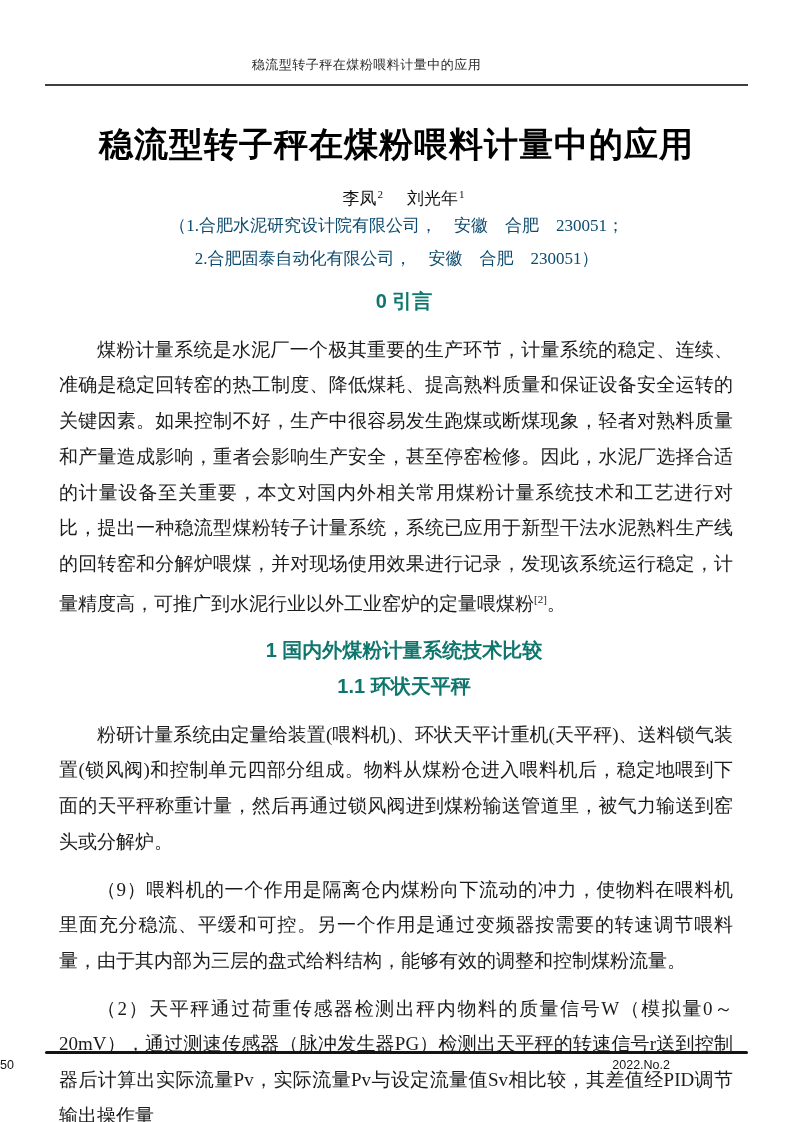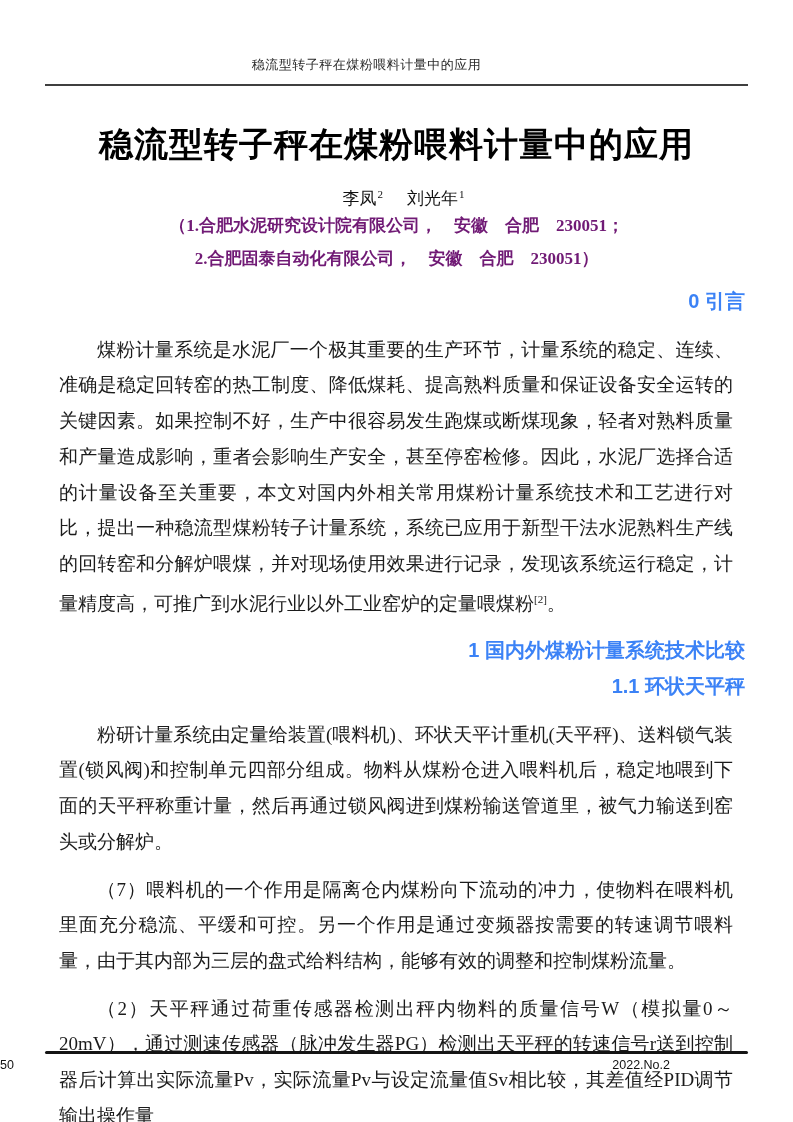--- a/index.html
+++ b/index.html
@@ -30,36 +30,36 @@
     font-weight:700;font-size:34px;line-height:46px;letter-spacing:1px;color:#000;
   }
   .authors{
     position:absolute;top:187px;left:7px;width:100%;
     text-align:center;font-size:17px;color:#111;
   }
   .authors sup{font-size:11px;vertical-align:6px;margin-left:1px;}
   .author + .author{margin-left:24px;}
   .affil{
     position:absolute;left:0;width:100%;
-    text-align:center;font-size:17px;color:#701a75;font-weight:bold;
+    text-align:center;font-size:17px;color:#0c4a6e;
   }
   .affil-1{top:214px;}
   .affil-2{top:247px;}
   
   .content{
     position:absolute;top:284px;left:47px;width:698px;
     font-size:19px;line-height:35.7px;
     text-align:justify;text-justify:inter-ideograph;
     color:#1b1b1b;
   }
   .content h2,.content h3{
     margin:0;padding-left:16px;
     font-family:"Liberation Sans","DejaVu Sans",sans-serif;
     font-weight:700;font-size:20px;line-height:35.7px;
-    text-align:right;color:#3b82f6;
+    text-align:center;color:#0f766e;
   }
   .content p{margin:12px;text-indent:2em;}
   .ref-sup{font-size:11px;vertical-align:7px;letter-spacing:0;}
   
   .footer-rule{
     position:absolute;top:1051px;left:45px;width:703px;height:3px;
     background:#141414;border-radius:2px;
   }
   .page-number{
     position:absolute;top:1058px;left:0;width:530px;
@@ -96,21 +96,21 @@
     <h2>0 引言</h2>
 
     <p><span>煤粉计量系统是水泥厂一个极其重要的生产环节，计量系统的稳定、连续、准确是稳定回转窑的热工制度、降低煤耗、提高熟料质量和保证设备安全运转的关键因素。如果控制不好，生产中很容易发生跑煤或断煤现象，轻者对熟料质量和产量造成影响，重者会影响生产安全，甚至停窑检修。因此，水泥厂选择合适的计量设备至关重要，本文对国内外相关常用煤粉计量系统技术和工艺进行对比，提出一种稳流型煤粉转子计量系统，系统已应用于新型干法水泥熟料生产线的回转窑和分解炉喂煤，并对现场使用效果进行记录，发现该系统运行稳定，计量精度高，可推广到水泥行业以外工业窑炉的定量喂煤粉</span><sup class="ref-sup">[2]</sup><span>。</span></p>
 
     <h2>1 国内外煤粉计量系统技术比较</h2>
 
     <h3>1.1 环状天平秤</h3>
 
     <p>粉研计量系统由定量给装置(喂料机)、环状天平计重机(天平秤)、送料锁气装置(锁风阀)和控制单元四部分组成。物料从煤粉仓进入喂料机后，稳定地喂到下面的天平秤称重计量，然后再通过锁风阀进到煤粉输送管道里，被气力输送到窑头或分解炉。</p>
 
-    <p>（7）喂料机的一个作用是隔离仓内煤粉向下流动的冲力，使物料在喂料机里面充分稳流、平缓和可控。另一个作用是通过变频器按需要的转速调节喂料量，由于其内部为三层的盘式给料结构，能够有效的调整和控制煤粉流量。</p>
+    <p>（9）喂料机的一个作用是隔离仓内煤粉向下流动的冲力，使物料在喂料机里面充分稳流、平缓和可控。另一个作用是通过变频器按需要的转速调节喂料量，由于其内部为三层的盘式给料结构，能够有效的调整和控制煤粉流量。</p>
 
     <p>（2）天平秤通过荷重传感器检测出秤内物料的质量信号W（模拟量0～20mV），通过测速传感器（脉冲发生器PG）检测出天平秤的转速信号r送到控制器后计算出实际流量Pv，实际流量Pv与设定流量值Sv相比较，其差值经PID调节输出操作量</p>
 
   </div>
 
   <div class="footer-rule"></div>
   <div class="page-number">50</div>
   <div class="issue">2022.No.2</div>
 
 </div>

